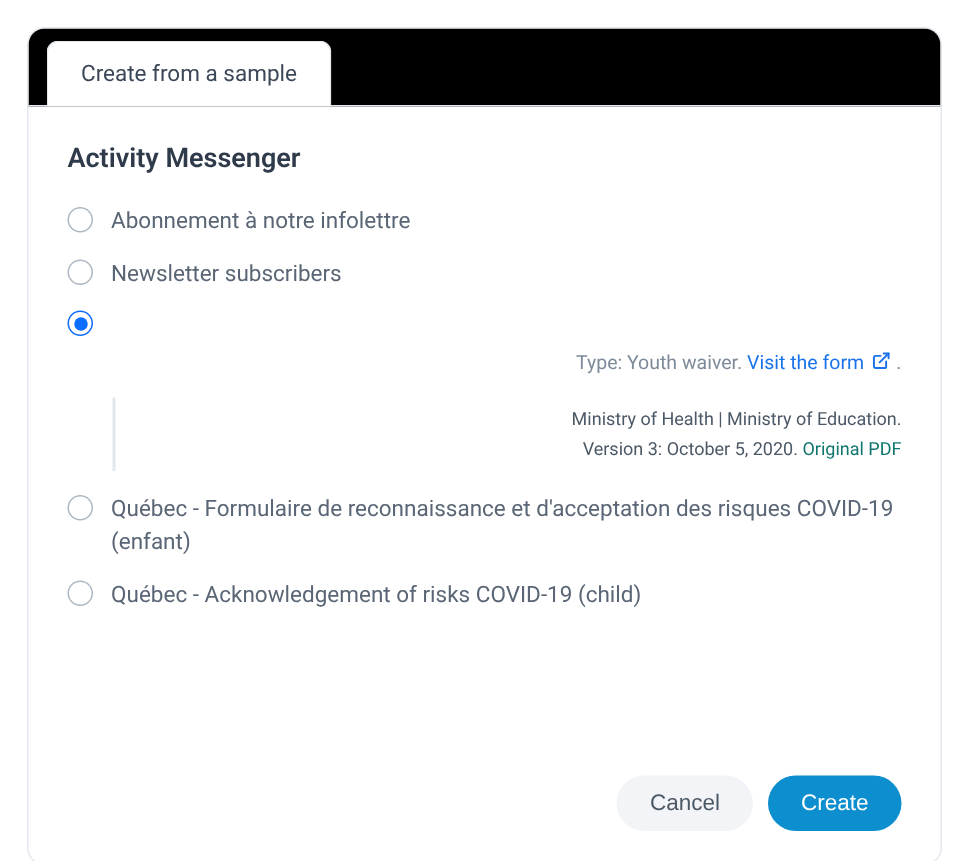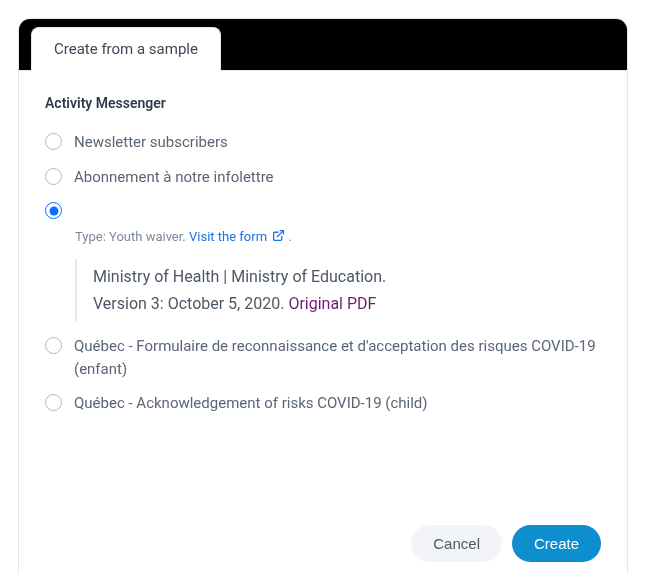--- a/index.html
+++ b/index.html
@@ -39,21 +39,21 @@
     color: #3c4858;
     margin-bottom: -1px;
   }
   .body {
     padding: 24px 26px 24px 26px;
   }
   .section-title {
     font-weight: 600;
     color: #2f3a4a;
     margin-bottom: 14px;
-    font-size: 14px;
+    font-size: 18px;
   }
   .option {
     display: flex;
     align-items: flex-start;
     gap: 12px;
     padding: 6px 0;
     cursor: pointer;
   }
   .radio {
     flex-shrink: 0;
@@ -80,44 +80,45 @@
     transform: translate(-50%, -50%);
   }
   .option-label {
     color: #5a6675;
     line-height: 1.5;
   }
   .details {
     margin-left: 30px;
     margin-top: 4px;
     margin-bottom: 8px;
+    text-align: right;
   }
   .meta {
     font-size: 13px;
     color: #7d8a99;
     margin-bottom: 14px;
   }
   .meta a {
     color: #1a73e8;
     text-decoration: none;
   }
   .ext-icon {
     display: inline-block;
     vertical-align: -1px;
     margin-left: 2px;
   }
   .desc {
     border-left: 2px solid #e3e8ee;
     padding: 4px 0 4px 16px;
     color: #4c5866;
     line-height: 1.7;
-    font-size: 16px;
+    font-size: 12px;
   }
   .desc a {
-    color: #701a75;
+    color: #0f766e;
     text-decoration: none;
   }
   .footer {
     display: flex;
     justify-content: flex-end;
     gap: 10px;
     padding: 80px 26px 22px 26px;
   }
   .btn {
     padding: 10px 22px;
@@ -145,26 +146,26 @@
     <div class="tab active">
       <span>Create from a sample</span>
     </div>
   </div>
 
   <div class="body">
     <div class="section-title">Activity Messenger</div>
 
     <div class="option">
       <div class="radio"></div>
+      <div class="option-label">Abonnement à notre infolettre</div>
+    </div>
+
+    <div class="option">
+      <div class="radio"></div>
       <div class="option-label">Newsletter subscribers</div>
-    </div>
-
-    <div class="option">
-      <div class="radio"></div>
-      <div class="option-label">Abonnement à notre infolettre</div>
     </div>
 
 
     <div class="option">
       <div class="radio selected"></div>
     </div>
 
     <div class="details">
       <div class="meta">
         <span>Type: Youth waiver.</span>

